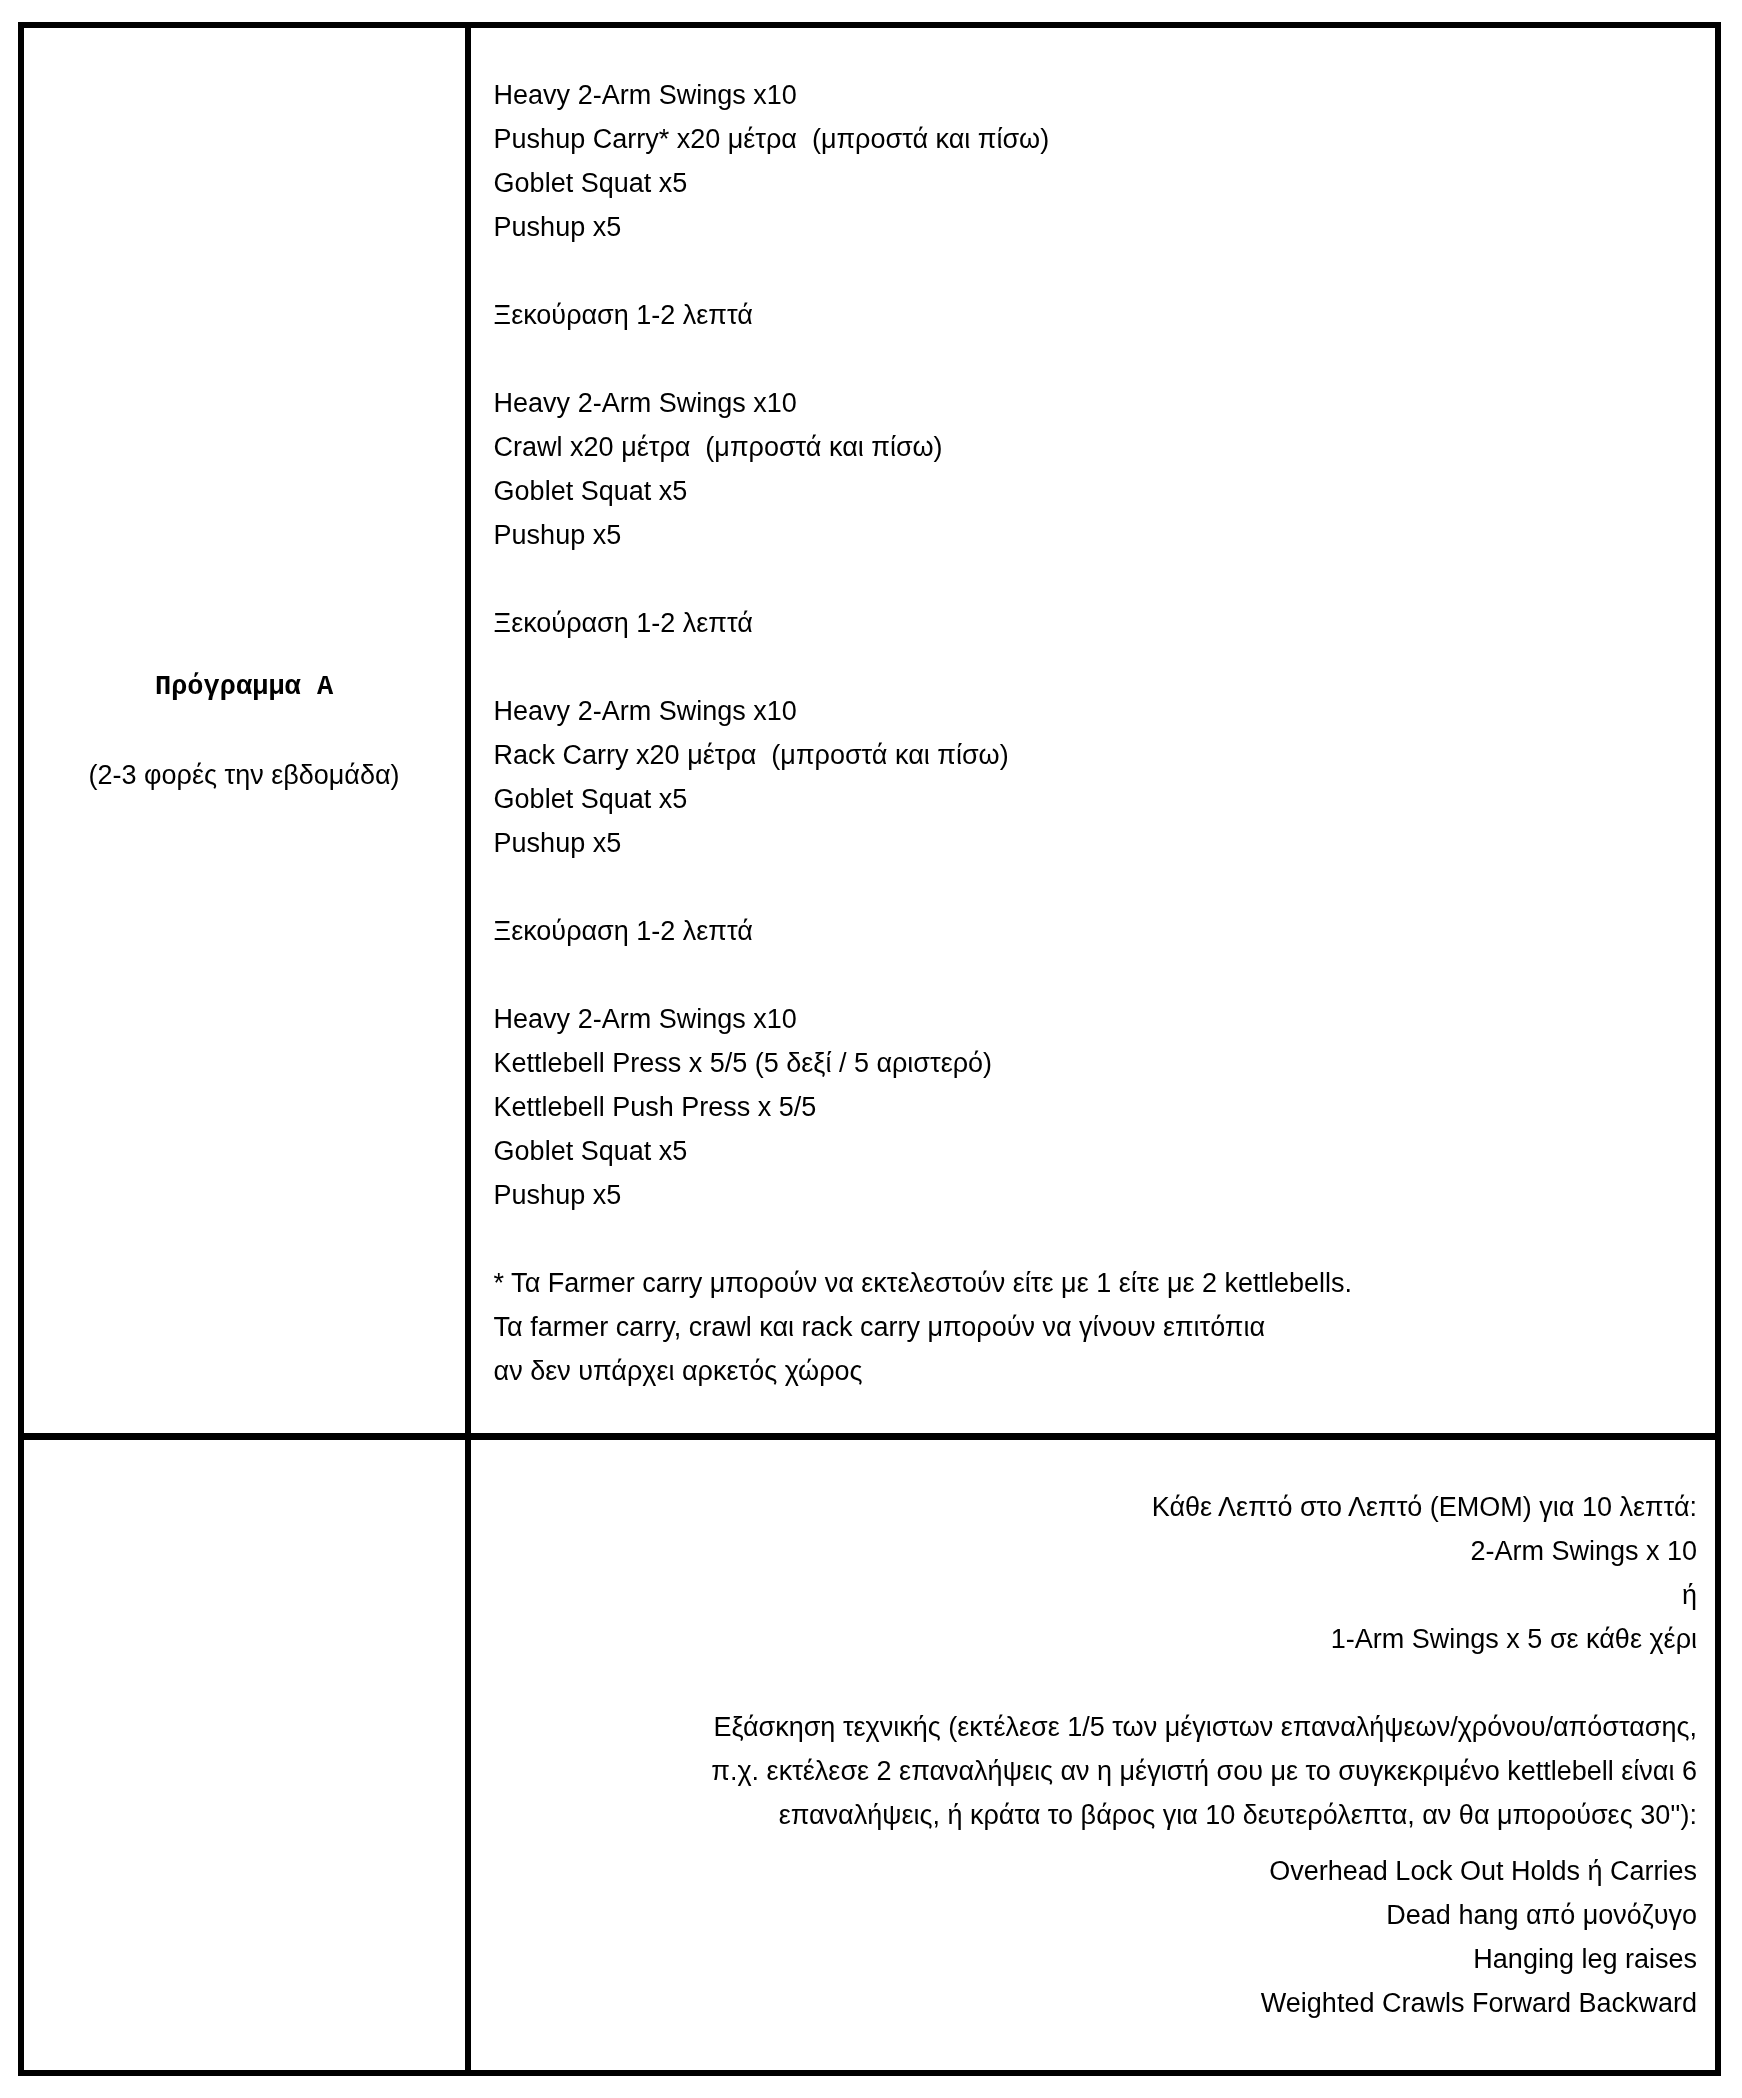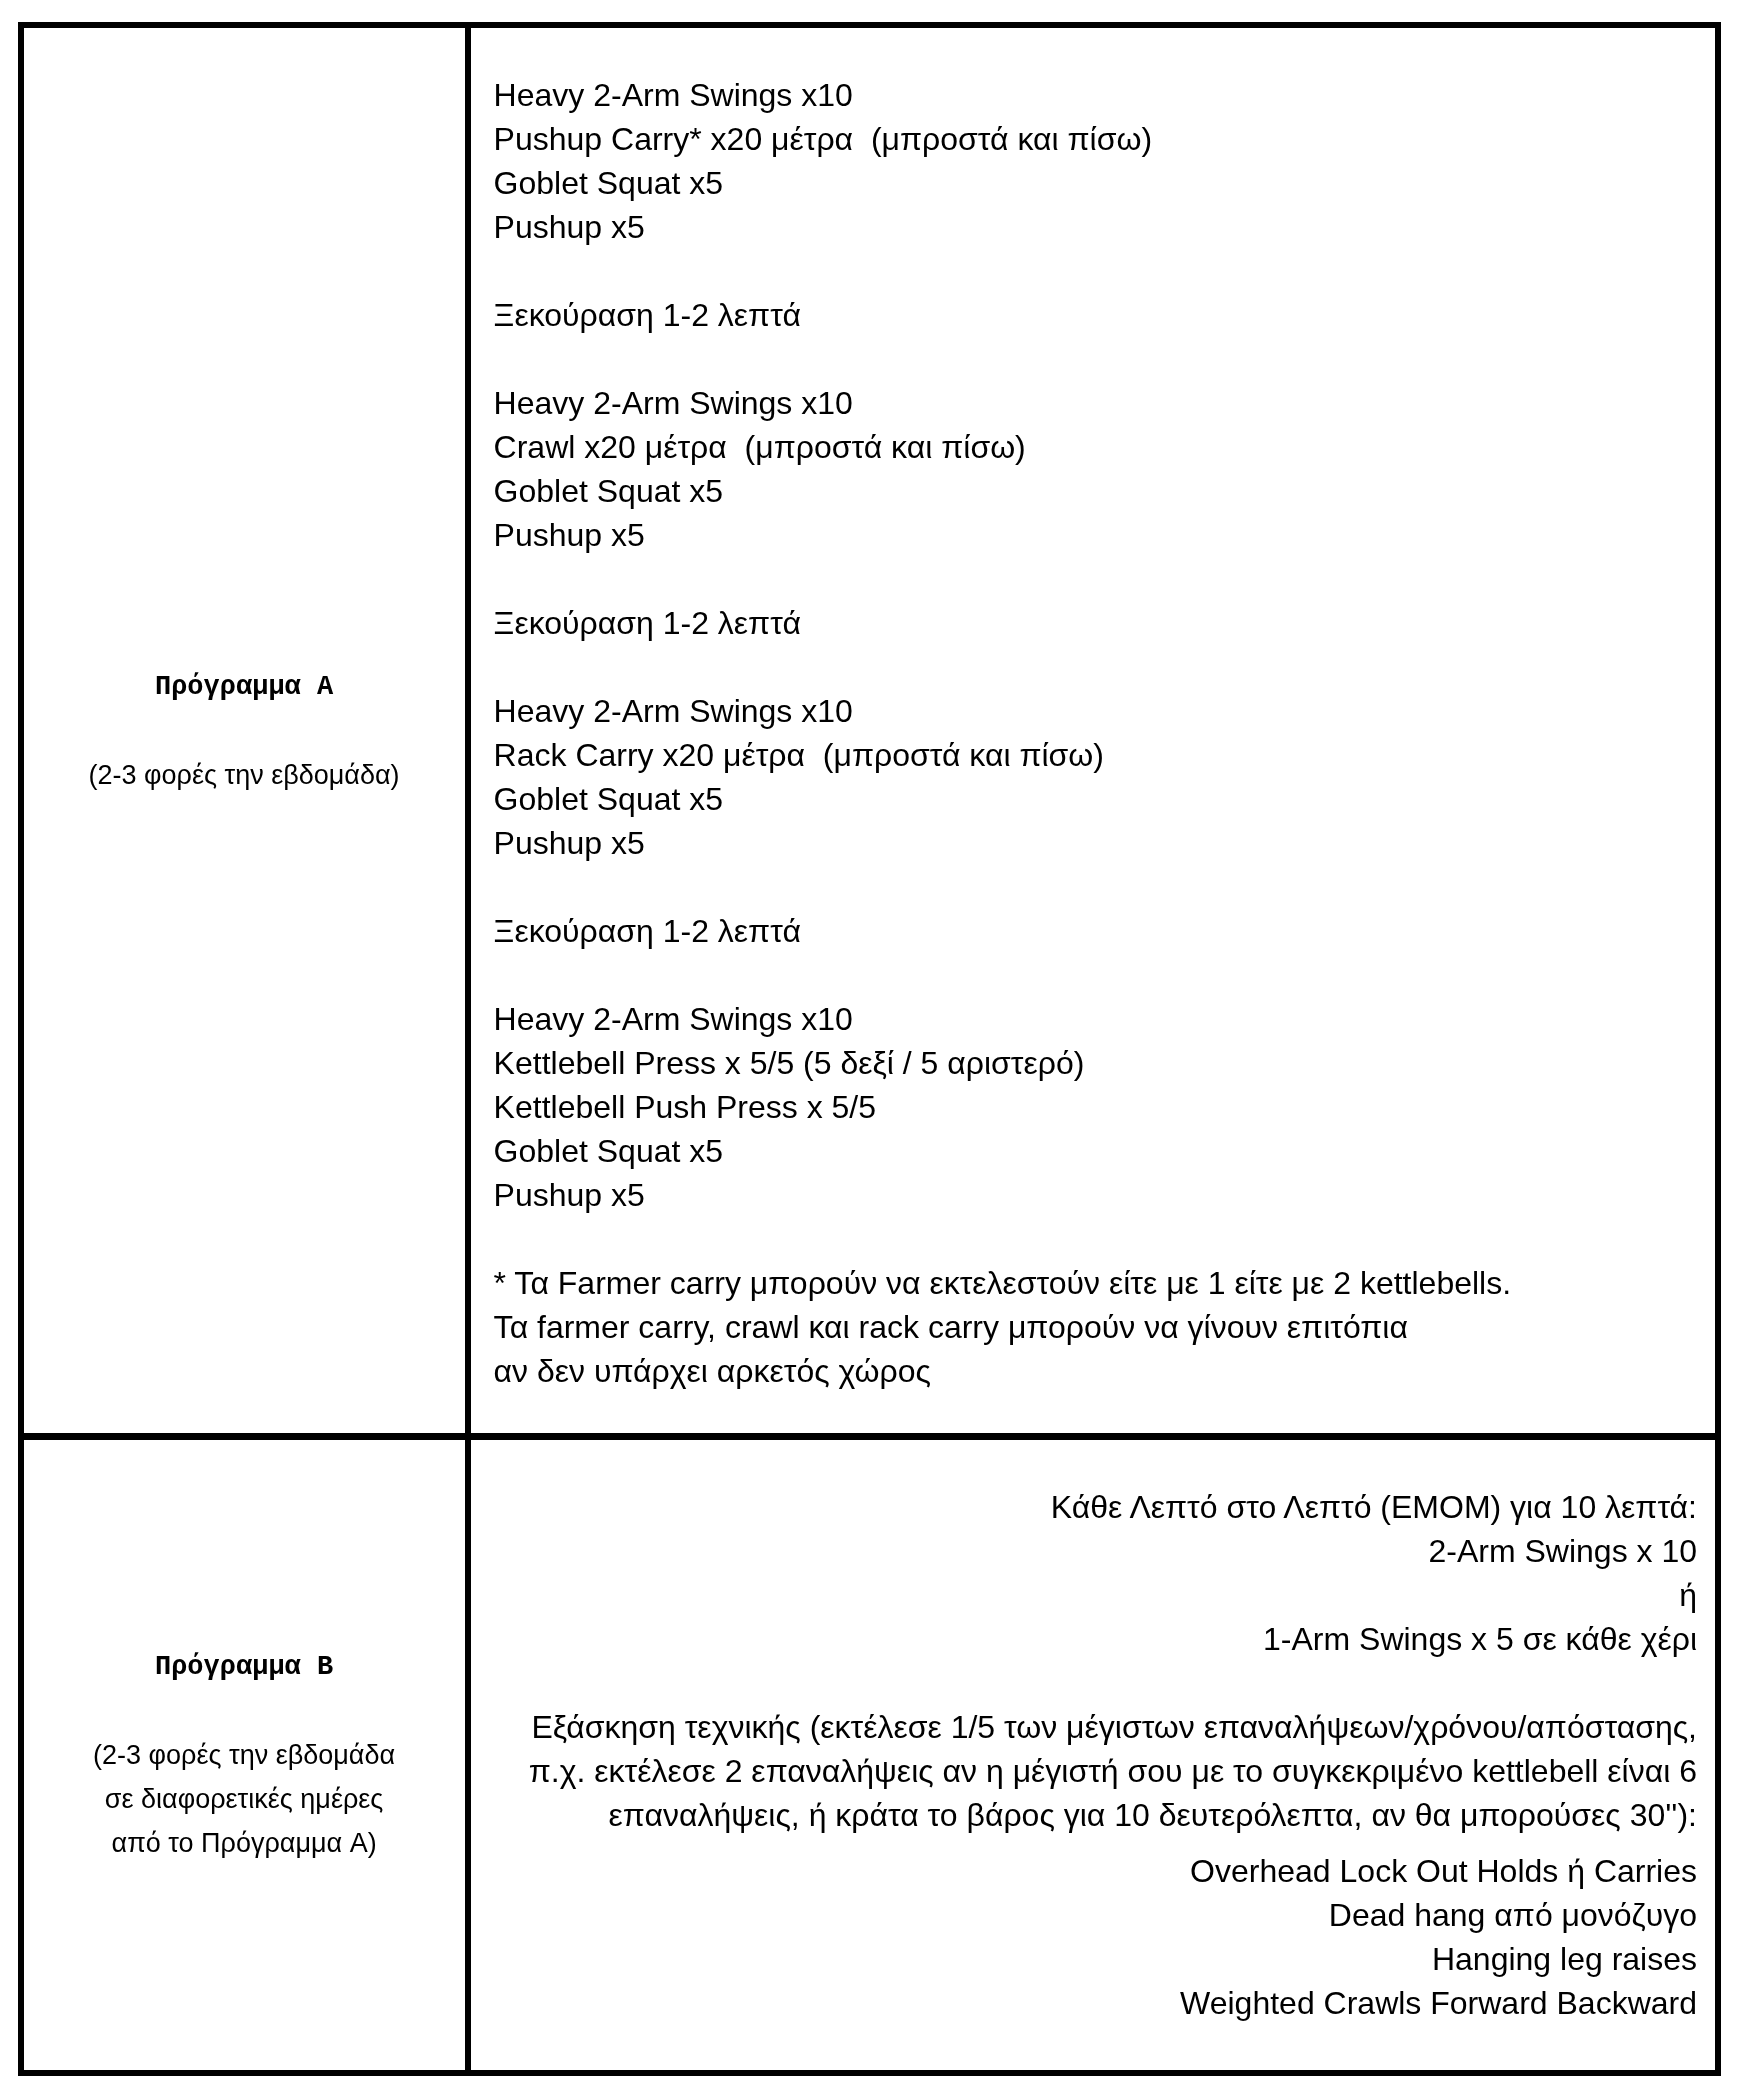--- a/index.html
+++ b/index.html
@@ -5,21 +5,21 @@
     html, body { margin: 0; padding: 0; background: #ffffff; }
     body { width: 1742px; height: 2099px; position: relative; overflow: hidden;
            font-family: "Liberation Sans", sans-serif; color: #000; }
     .table { position: absolute; left: 17.6px; top: 22px; width: 1703px; height: 2054px;
              box-sizing: border-box; border: 6.2px solid #000; }
     .vdiv { position: absolute; left: 441px; top: 0; width: 6.2px; height: 100%; background: #000; }
     .hdiv { position: absolute; left: 0; top: 1405px; width: 100%; height: 7px; background: #000; }
     .cell-left { position: absolute; left: 0; width: 441px; display: flex; flex-direction: column;
                  align-items: center; justify-content: center; text-align: center; font-size: 27px; line-height: 44px; }
     .cell-left .title { font-weight: bold; margin-bottom: 44px; font-family: Liberation Mono, monospace; }
-    .cell-right { position: absolute; left: 470px; right: 17.6px; font-size: 32px; line-height: 44px; }
+    .cell-right { position: absolute; left: 470px; right: 17.6px; font-size: 27px; line-height: 44px; }
     .line { white-space: pre; min-height: 44px; }
     .gap { height: 44px; }
     .smallgap { height: 12.4px; }
     #rowA-left { top: 0; height: 1405px; }
     #rowB-left { top: 1412px; height: 629px; }
     #rowA-right { top: 45px; }
     #rowB-right { top: 1457px; text-align: right; }
   </style>
 </head>
 <body>
@@ -59,26 +59,20 @@
     <div class="line">Kettlebell Press x 5/5 (5 δεξί / 5 αριστερό)</div>
     <div class="line">Kettlebell Push Press x 5/5</div>
     <div class="line">Goblet Squat x5</div>
     <div class="line">Pushup x5</div>
     <div class="gap"></div>
     <div class="line">* Τα Farmer carry μπορούν να εκτελεστούν είτε με 1 είτε με 2 kettlebells.</div>
     <div class="line">Τα farmer carry, crawl και rack carry μπορούν να γίνουν επιτόπια</div>
     <div class="line">αν δεν υπάρχει αρκετός χώρος</div>
   </div>
 
-  <div class="cell-left" id="rowB-left">
-    <div class="title">Πρόγραμμα B</div>
-    <div>(2-3 φορές την εβδομάδα</div>
-    <div>σε διαφορετικές ημέρες</div>
-    <div>από το Πρόγραμμα A)</div>
-  </div>
 
   <div class="cell-right" id="rowB-right">
     <div class="line">Κάθε Λεπτό στο Λεπτό (EMOM) για 10 λεπτά:</div>
     <div class="line"> 2-Arm Swings x 10</div>
     <div class="line">ή</div>
     <div class="line"> 1-Arm Swings x 5 σε κάθε χέρι</div>
     <div class="gap"></div>
     <div class="line">Εξάσκηση τεχνικής (εκτέλεσε 1/5 των μέγιστων επαναλήψεων/χρόνου/απόστασης,</div>
     <div class="line">π.χ. εκτέλεσε 2 επαναλήψεις αν η μέγιστή σου με το συγκεκριμένο kettlebell είναι 6</div>
     <div class="line">επαναλήψεις, ή κράτα το βάρος για 10 δευτερόλεπτα, αν θα μπορούσες 30''):</div>

